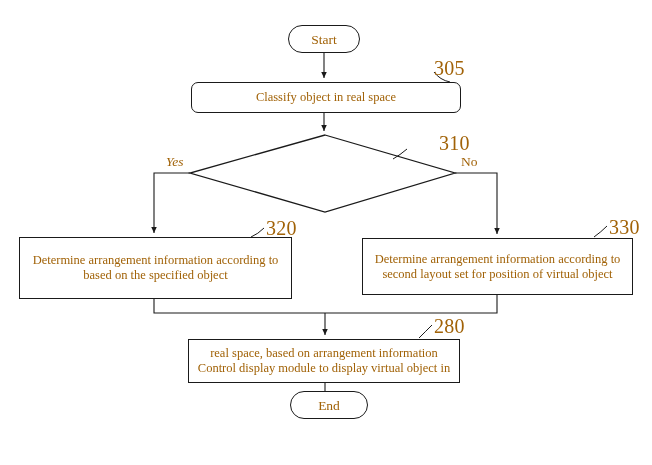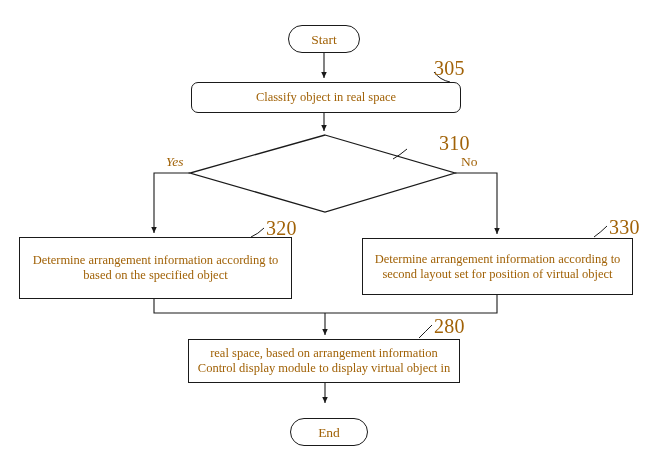--- a/index.html
+++ b/index.html
@@ -109,17 +109,17 @@
     <div class="tline">second layout set for position of virtual object</div>
   </div>
   <span class="ref-label" style="left:609px; top:220px;">330</span>
 
   <div class="node" style="left:188px; top:339px; width:272px; height:44px;">
     <div class="tline">real space, based on arrangement information</div>
     <div class="tline">Control display module to display virtual object in</div>
   </div>
   <span class="ref-label" style="left:434px; top:319px;">280</span>
 
-  <div class="node terminal" style="left:290px; top:418px; width:78px; height:28px;">
+  <div class="node terminal" style="left:290px; top:391px; width:78px; height:28px;">
     <span class="tline">End</span>
   </div>
 
 </div>
 
 </body></html>

